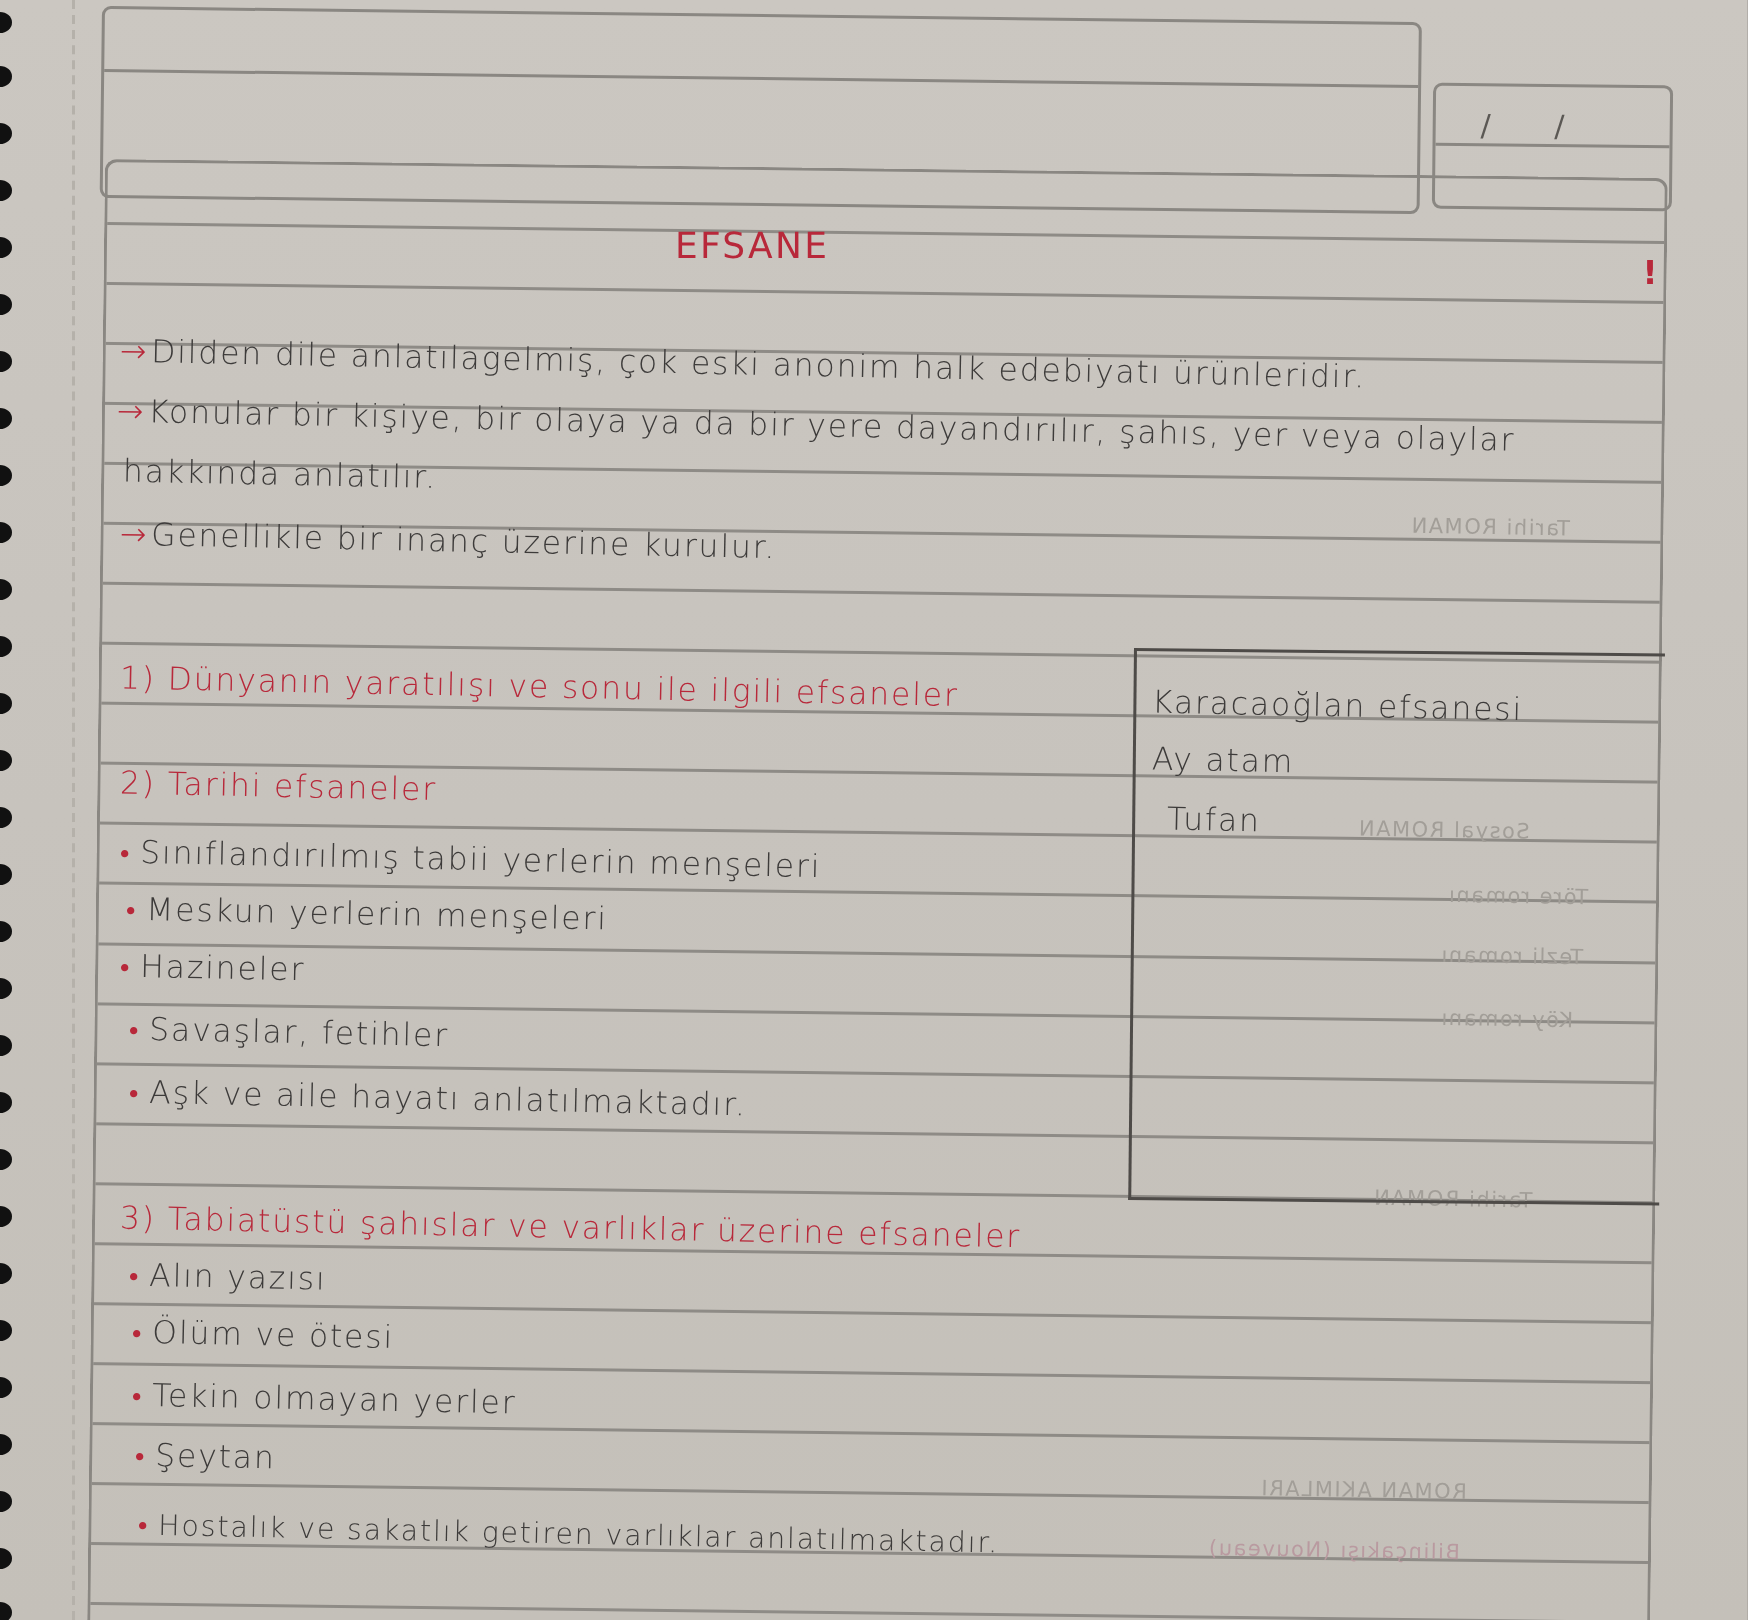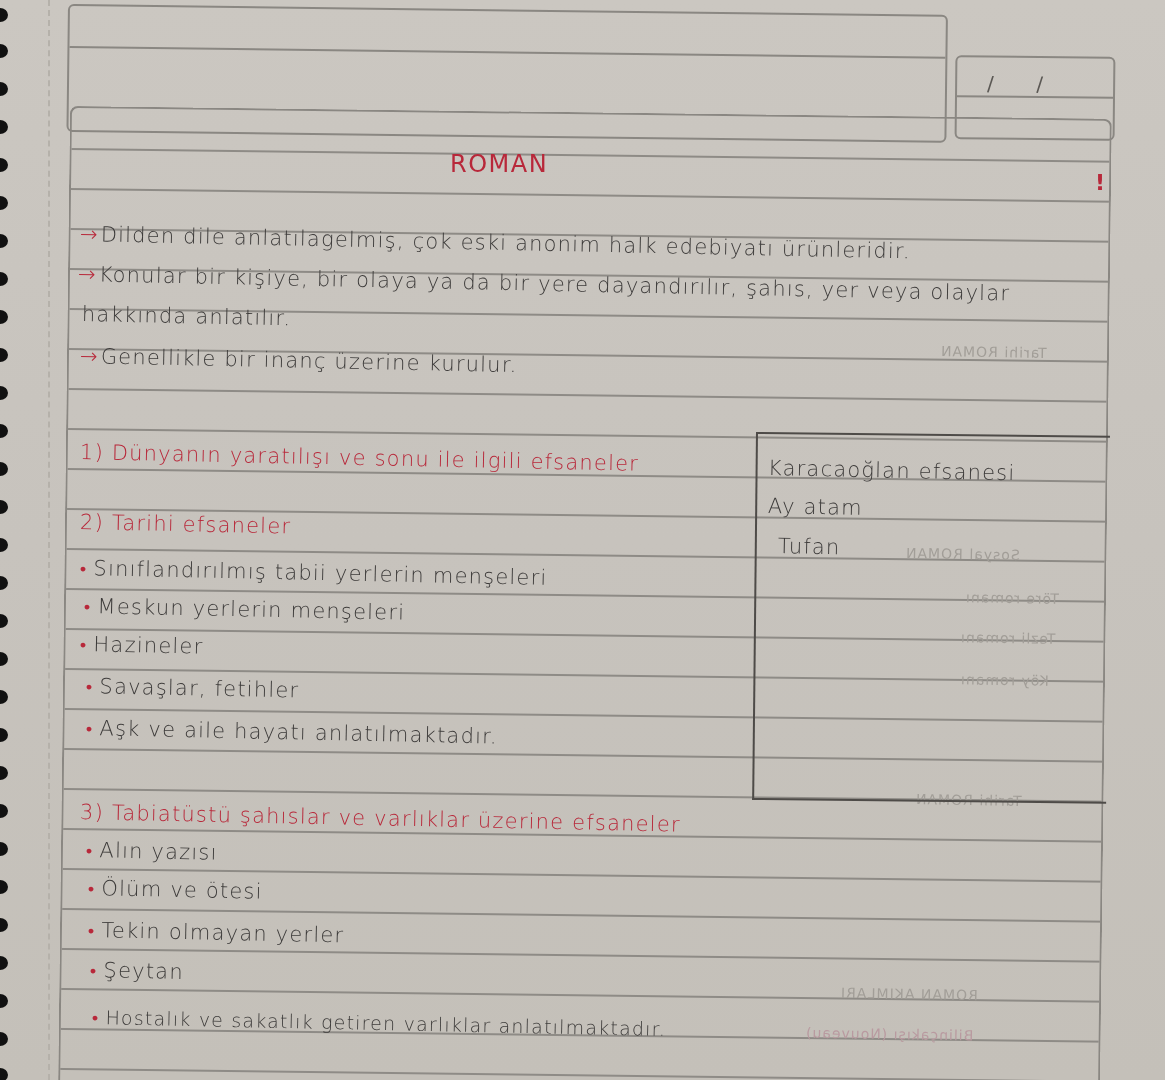--- a/index.html
+++ b/index.html
@@ -120,21 +120,21 @@
 
   <div class="ghost" style="left:940px;top:344px">Tarihi ROMAN</div>
   <div class="ghost" style="left:905px;top:546px">Sosyal ROMAN</div>
   <div class="ghost" style="left:965px;top:590px">Töre romanı</div>
   <div class="ghost" style="left:960px;top:630px">Tezli romanı</div>
   <div class="ghost" style="left:960px;top:672px">Köy romanı</div>
   <div class="ghost" style="left:915px;top:792px">Tarihi ROMAN</div>
   <div class="ghost" style="left:840px;top:986px">ROMAN AKIMLARI</div>
   <div class="ghost pink" style="left:805px;top:1026px">Bilinçakışı (Nouveau)</div>
 
-  <div class="title">ROMAN</div>
+  <div class="title">EFSANE</div>
   <div class="excl">!</div>
 
   <div class="hw" style="left:80px;top:222px">
     <span class="arrow">→</span><span>Dilden dile anlatılagelmiş, çok eski anonim halk edebiyatı ürünleridir.</span>
   </div>
   <div class="hw" style="left:78px;top:262px">
     <span class="arrow">→</span><span>Konular bir kişiye, bir olaya ya da bir yere dayandırılır, şahıs, yer veya olaylar</span>
   </div>
   <div class="hw" style="left:82px;top:302px">
     <span>hakkında anlatılır.</span>

